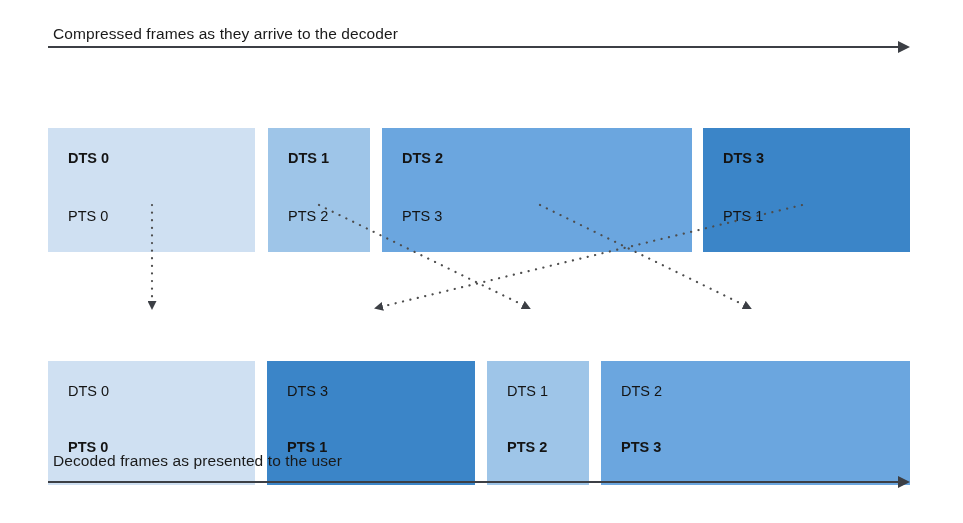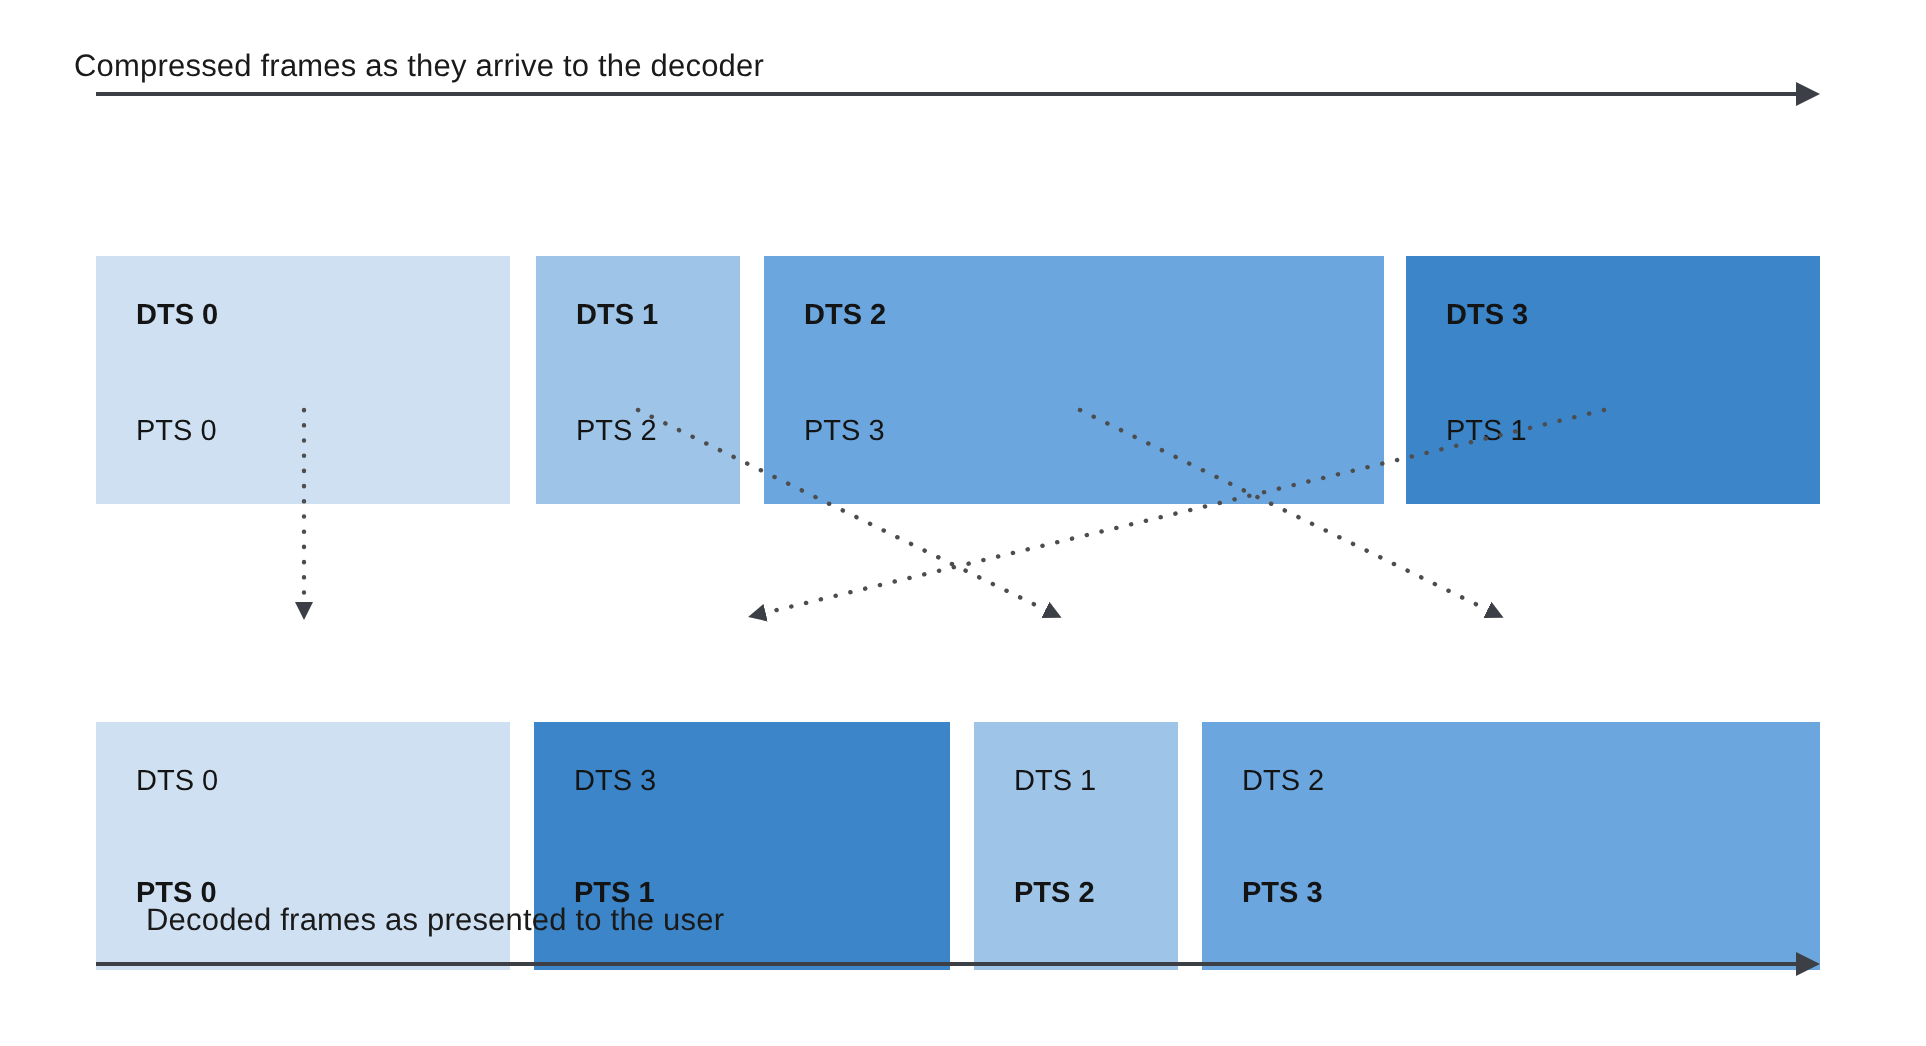--- a/index.html
+++ b/index.html
@@ -17,22 +17,22 @@
   }
 
   
   .caption {
     position: absolute;
     font-size: 15.5px;
     color: #1a1a1a;
     white-space: nowrap;
     letter-spacing: 0.1px;
   }
-  #caption-top   { left: 37px; top: 25px; }
-  #caption-bottom{ left: 53px; top: 452px; margin-left: 20px; }
+  #caption-top   { left: 53px; top: 25px; }
+  #caption-bottom{ left: 53px; top: 452px; }
 
   
   .axis {
     position: absolute;
     left: 48px;
     width: 862px;
     height: 12px;
   }
   #axis-top    { top: 41px; }
   #axis-bottom { top: 476px; }

